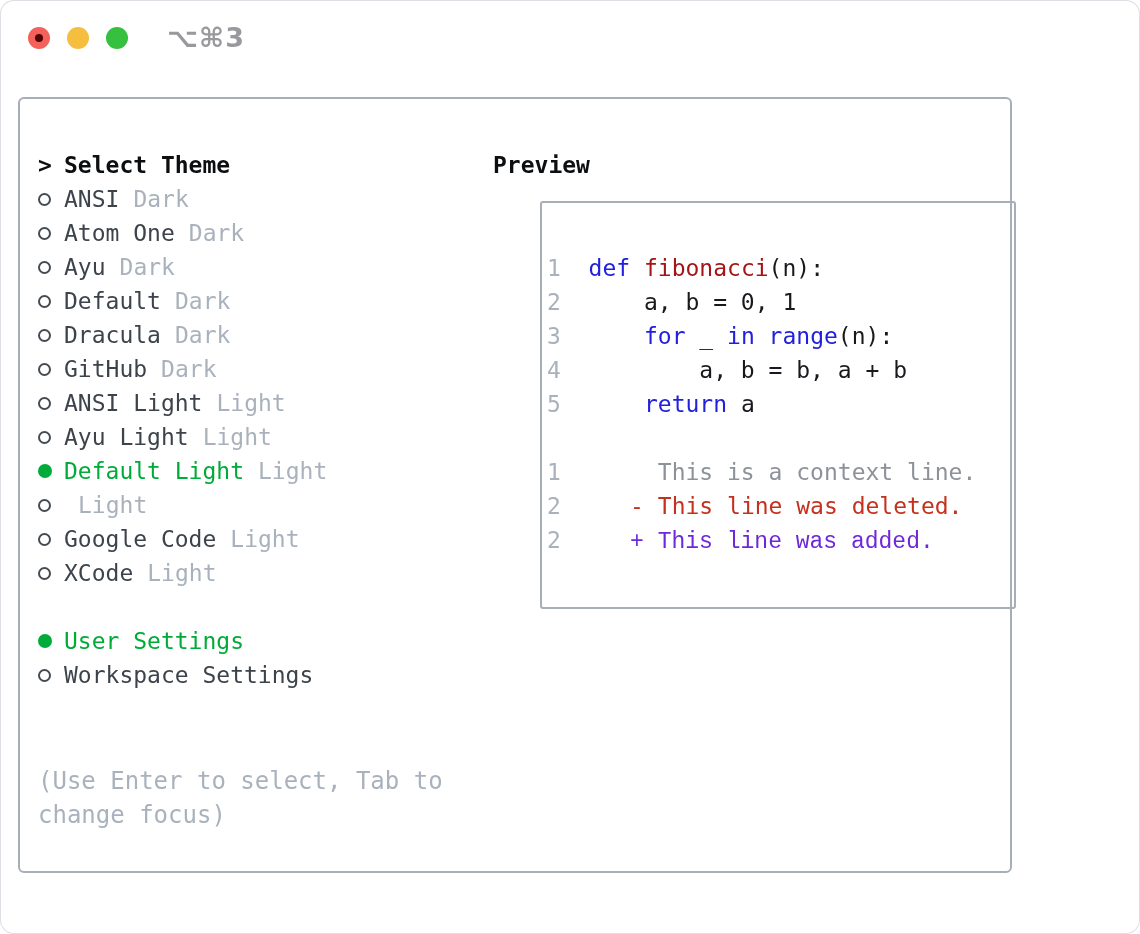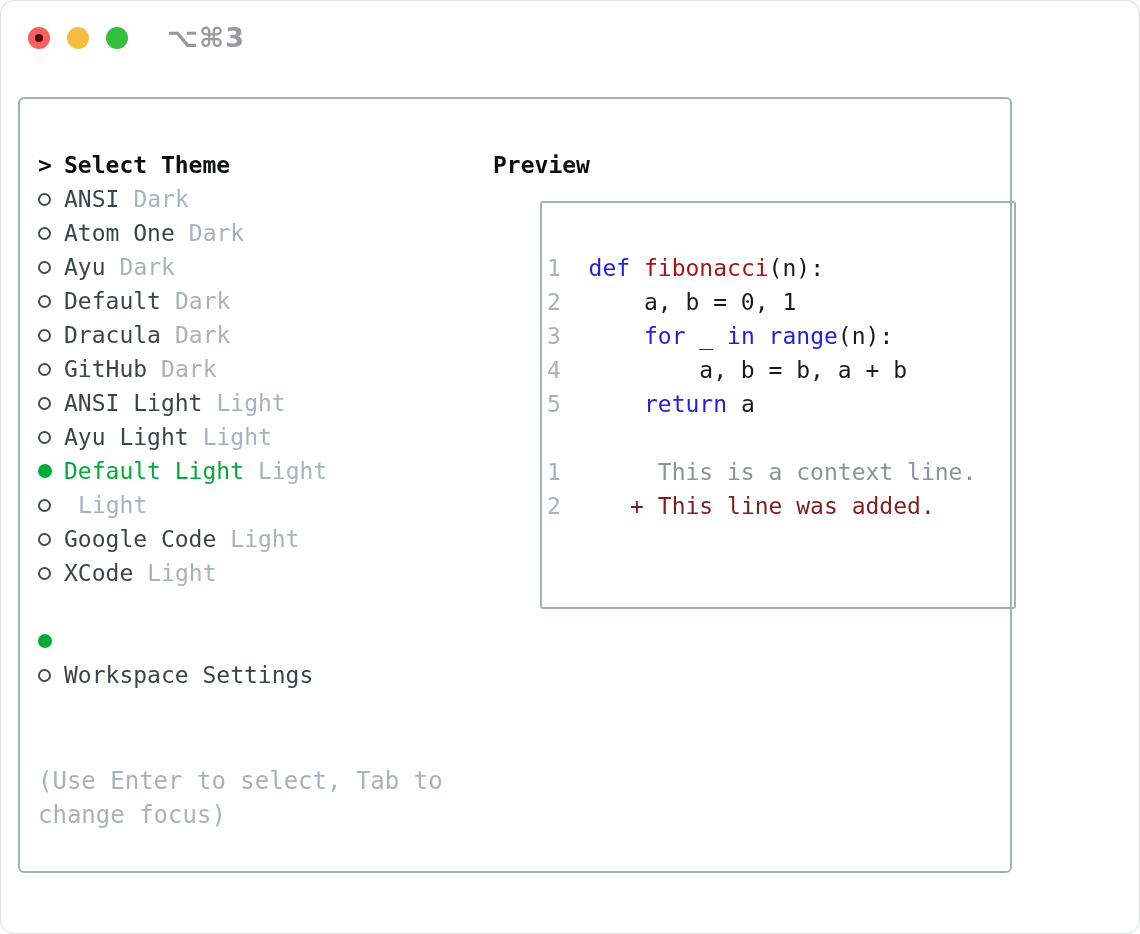--- a/index.html
+++ b/index.html
@@ -35,21 +35,21 @@
   
   #preview-header{position:absolute;left:493px;top:148px;height:34px;line-height:34px;font-size:23px;font-weight:bold;color:#0c0e10;}
   #preview-box{position:absolute;left:540px;top:201px;width:476px;height:408px;border:2px solid #a6aeb8;border-radius:3px;box-sizing:border-box;padding:48px 0 0 5px;overflow:hidden;}
   .pline{white-space:pre;height:34px;line-height:34px;font-size:23px;}
   .tok-num{color:#a9b2bc;}
   .tok-kw{color:#2121dd;}
   .tok-fn{color:#a41515;}
   .tok-plain{color:#17191d;}
   .tok-ctx{color:#8d9299;}
   .tok-del{color:#c5311d;}
-  .tok-add{color:#7f1d1d;}
+  .tok-add{color:#6d28d9;font-family:Liberation Mono, monospace;}
 </style>
 </head>
 <body>
 
 <div class="window">
 
   <div class="traffic">
     <span class="light red"></span>
     <span class="light yellow"></span>
     <span class="light greenbtn"></span>
@@ -148,20 +148,21 @@
         <span class="suffix">Light</span>
       </div>
     </div>
 
   <div id="apply-to">
     <div id="apply-options">
         <div class="row">
           <span class="marker">
             <span class="radio sel"></span>
           </span>
+          <span class="label sel">User Settings</span>
         </div>
         <div class="row">
           <span class="marker">
             <span class="radio"></span>
           </span>
           <span class="label">Workspace Settings</span>
         </div>
       </div>
   </div>
 
@@ -172,16 +173,17 @@
 
   <div id="preview-header">Preview</div>
   <div id="preview-box">
       <div class="pline"><span class="tok-num">1</span><span class="tok-plain">  </span><span class="tok-kw">def</span><span class="tok-plain"> </span><span class="tok-fn">fibonacci</span><span class="tok-plain">(n):</span></div>
       <div class="pline"><span class="tok-num">2</span><span class="tok-plain">      a, b = 0, 1</span></div>
       <div class="pline"><span class="tok-num">3</span><span class="tok-plain">      </span><span class="tok-kw">for</span><span class="tok-plain"> _ </span><span class="tok-kw">in</span><span class="tok-plain"> </span><span class="tok-kw">range</span><span class="tok-plain">(n):</span></div>
       <div class="pline"><span class="tok-num">4</span><span class="tok-plain">          a, b = b, a + b</span></div>
       <div class="pline"><span class="tok-num">5</span><span class="tok-plain">      </span><span class="tok-kw">return</span><span class="tok-plain"> a</span></div>
       <div class="pline"></div>
       <div class="pline"><span class="tok-num">1</span><span class="tok-ctx">       This is a context line.</span></div>
+      <div class="pline"><span class="tok-num">2</span><span class="tok-plain">     </span><span class="tok-del">- This line was deleted.</span></div>
       <div class="pline"><span class="tok-num">2</span><span class="tok-plain">     </span><span class="tok-add">+ This line was added.</span></div>
     </div>
 
 </div>
 
 </body></html>

